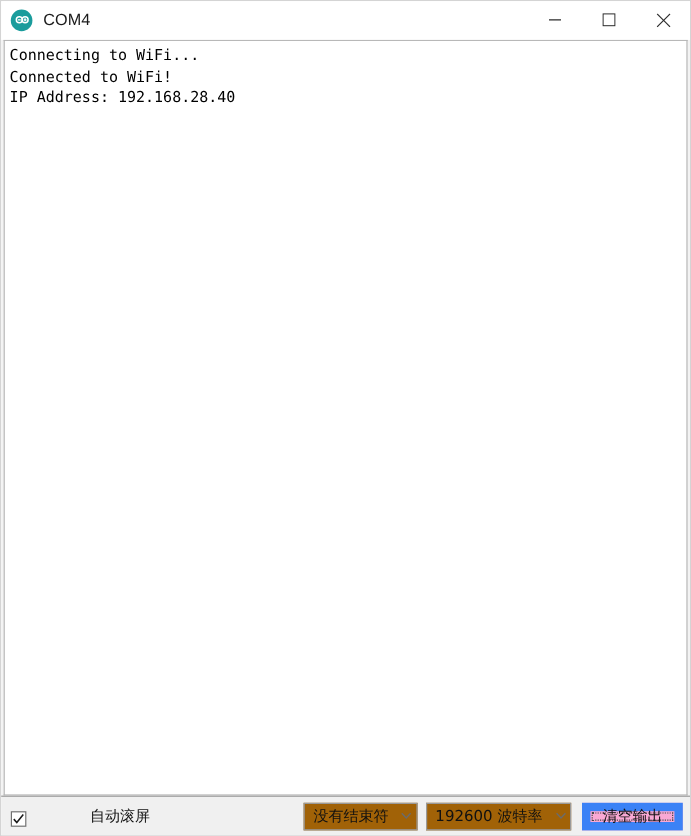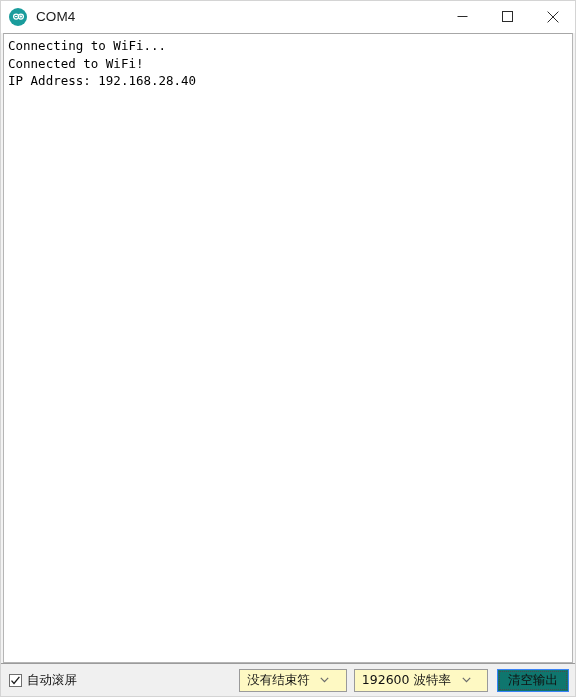--- a/index.html
+++ b/index.html
@@ -141,23 +141,24 @@
     min-height: 33px;
     background: #f0f0f0;
     border-top: 1px solid #9b9b9b;
     display: flex;
     align-items: center;
     padding: 0 6px 0 8px;
     box-sizing: border-box;
   }
   .chk-group {
     display: flex;
-    align-items: center;
+    align-items: flex-end;
     margin-right: 14px;
     cursor: default;
+    gap: 48px;
   }
   .chkbox {
     width: 13px;
     height: 13px;
     border: 1px solid #707070;
     background: #ffffff;
     box-sizing: border-box;
     display: flex;
     align-items: center;
     justify-content: center;
@@ -175,50 +176,50 @@
     font-family: "DejaVu Sans Mono", "Liberation Mono", monospace;
     font-size: 12px;
     color: #101010;
     white-space: nowrap;
   }
   #status-spacer { flex: 1 1 auto; }
 
   .combo {
     height: 23px;
     border: 1px solid #9a9a9a;
-    background: #fef9c3;
+    background: #a16207;
     display: flex;
     align-items: center;
     box-sizing: border-box;
     margin-left: 7px;
     cursor: default;
     padding-left: 7px;
-    padding-right: 13px;
+    padding-right: 0;
   }
   .combo-text {
     font-family: "DejaVu Sans", sans-serif;
     font-size: 12.5px;
     color: #111;
     white-space: nowrap;
   }
   .combo-arrow {
     margin-left: 7px;
     display: flex;
     align-items: center;
     justify-content: center;
     width: 16px;
     flex: 0 0 auto;
   }
   .combo-arrow svg { display: block; }
 
   #clear-button {
     height: 23px;
     margin-left: 9px;
-    border: 1px solid #3b82f6;
-    background: #0f766e;
+    border: 7px solid #3b82f6;
+    background: #f9a8d4;
     box-sizing: border-box;
     padding: 1px;
     cursor: default;
     display: flex;
     align-items: center;
     justify-content: center;
   }
   #clear-inner {
     border: 1px dotted #4a4a4a;
     width: 100%;

